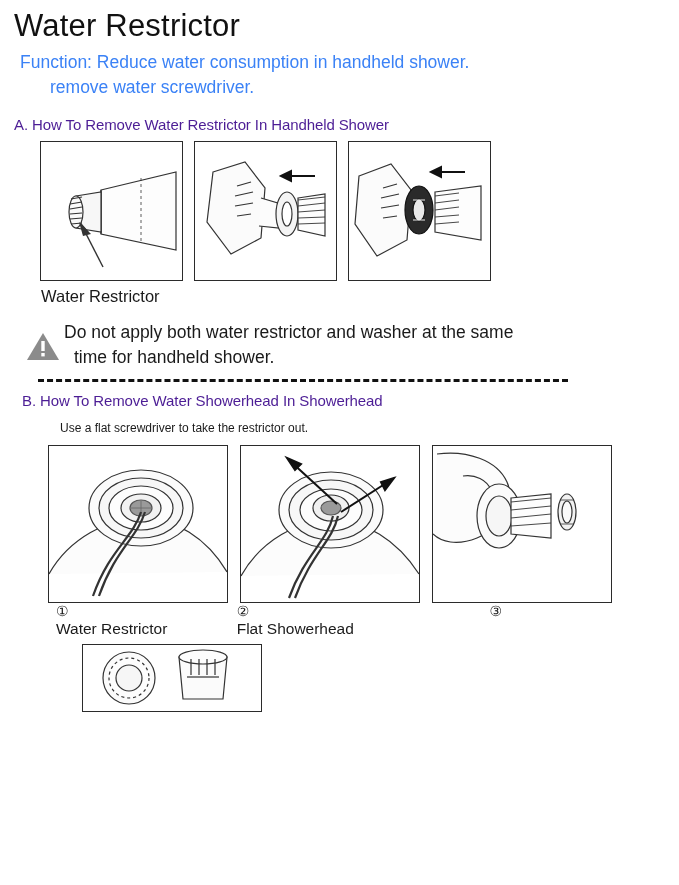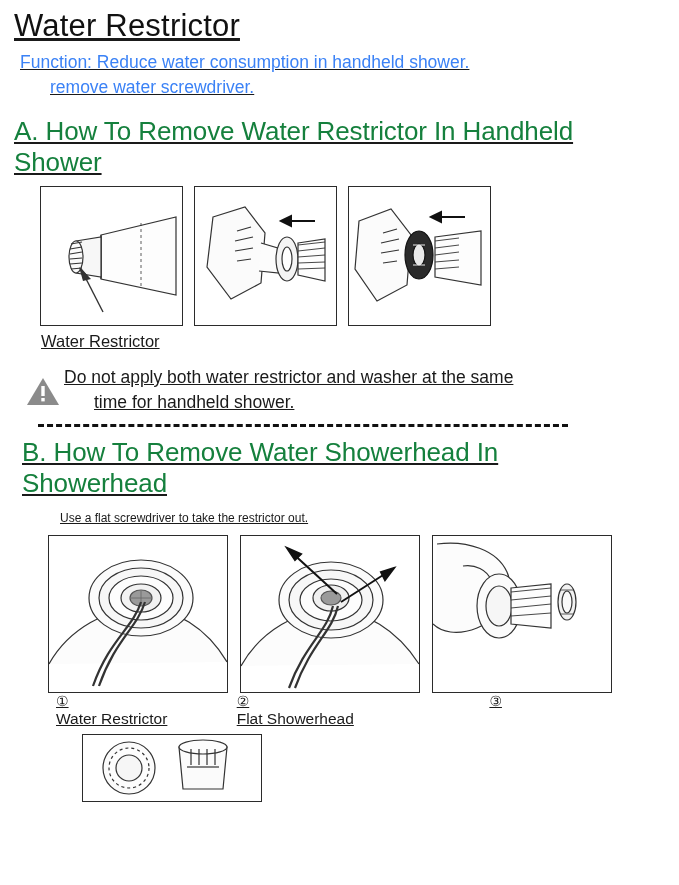--- a/index.html
+++ b/index.html
@@ -14,41 +14,40 @@
     color: #1a1a1a;
     position: relative;
     overflow: hidden;
   }
   .page {
     position: relative;
     width: 592px;
     height: 885px;
     box-sizing: border-box;
     padding: 6px 10px 0 14px;
-    text-decoration: underline;
   }
   .title {
     font-size: 31px;
     font-weight: 400;
     letter-spacing: 0.2px;
     margin: 2px 0 6px 0;
     color: #111;
   }
   .func-block {
     font-size: 17.5px;
     line-height: 1.42;
     color: #3b82f6;
     margin-left: 6px;
   }
   .func-line2, .func-line3 {
     margin-left: 30px;
   }
   .section-head {
-    color: #15803d;
-    font-size: 26px;
+    color: #4c1d95;
+    font-size: 15px;
     font-weight: 400;
     margin: 16px 0 8px 0;
     letter-spacing: -0.1px;
   }
   .section-head.b {
     margin: 10px 0 10px 8px;
   }
   .panels {
     display: flex;
     gap: 11px;
@@ -76,21 +75,21 @@
   .warn-icon {
     width: 34px;
     flex: 0 0 34px;
     margin-top: 2px;
   }
   .warn-text {
     font-size: 17.5px;
     line-height: 1.42;
     margin-left: 4px;
   }
-  .warn-text .l2 { margin-left: 30px; }
+  .warn-text .l2 { margin-left: 10px; }
   .dashed {
     margin: 10px 14px 0 24px;
     border-top: 3px dashed #111;
     height: 0;
   }
   .subnote {
     font-size: 12px;
     margin: 12px 0 10px 46px;
   }
   .panels-b {

